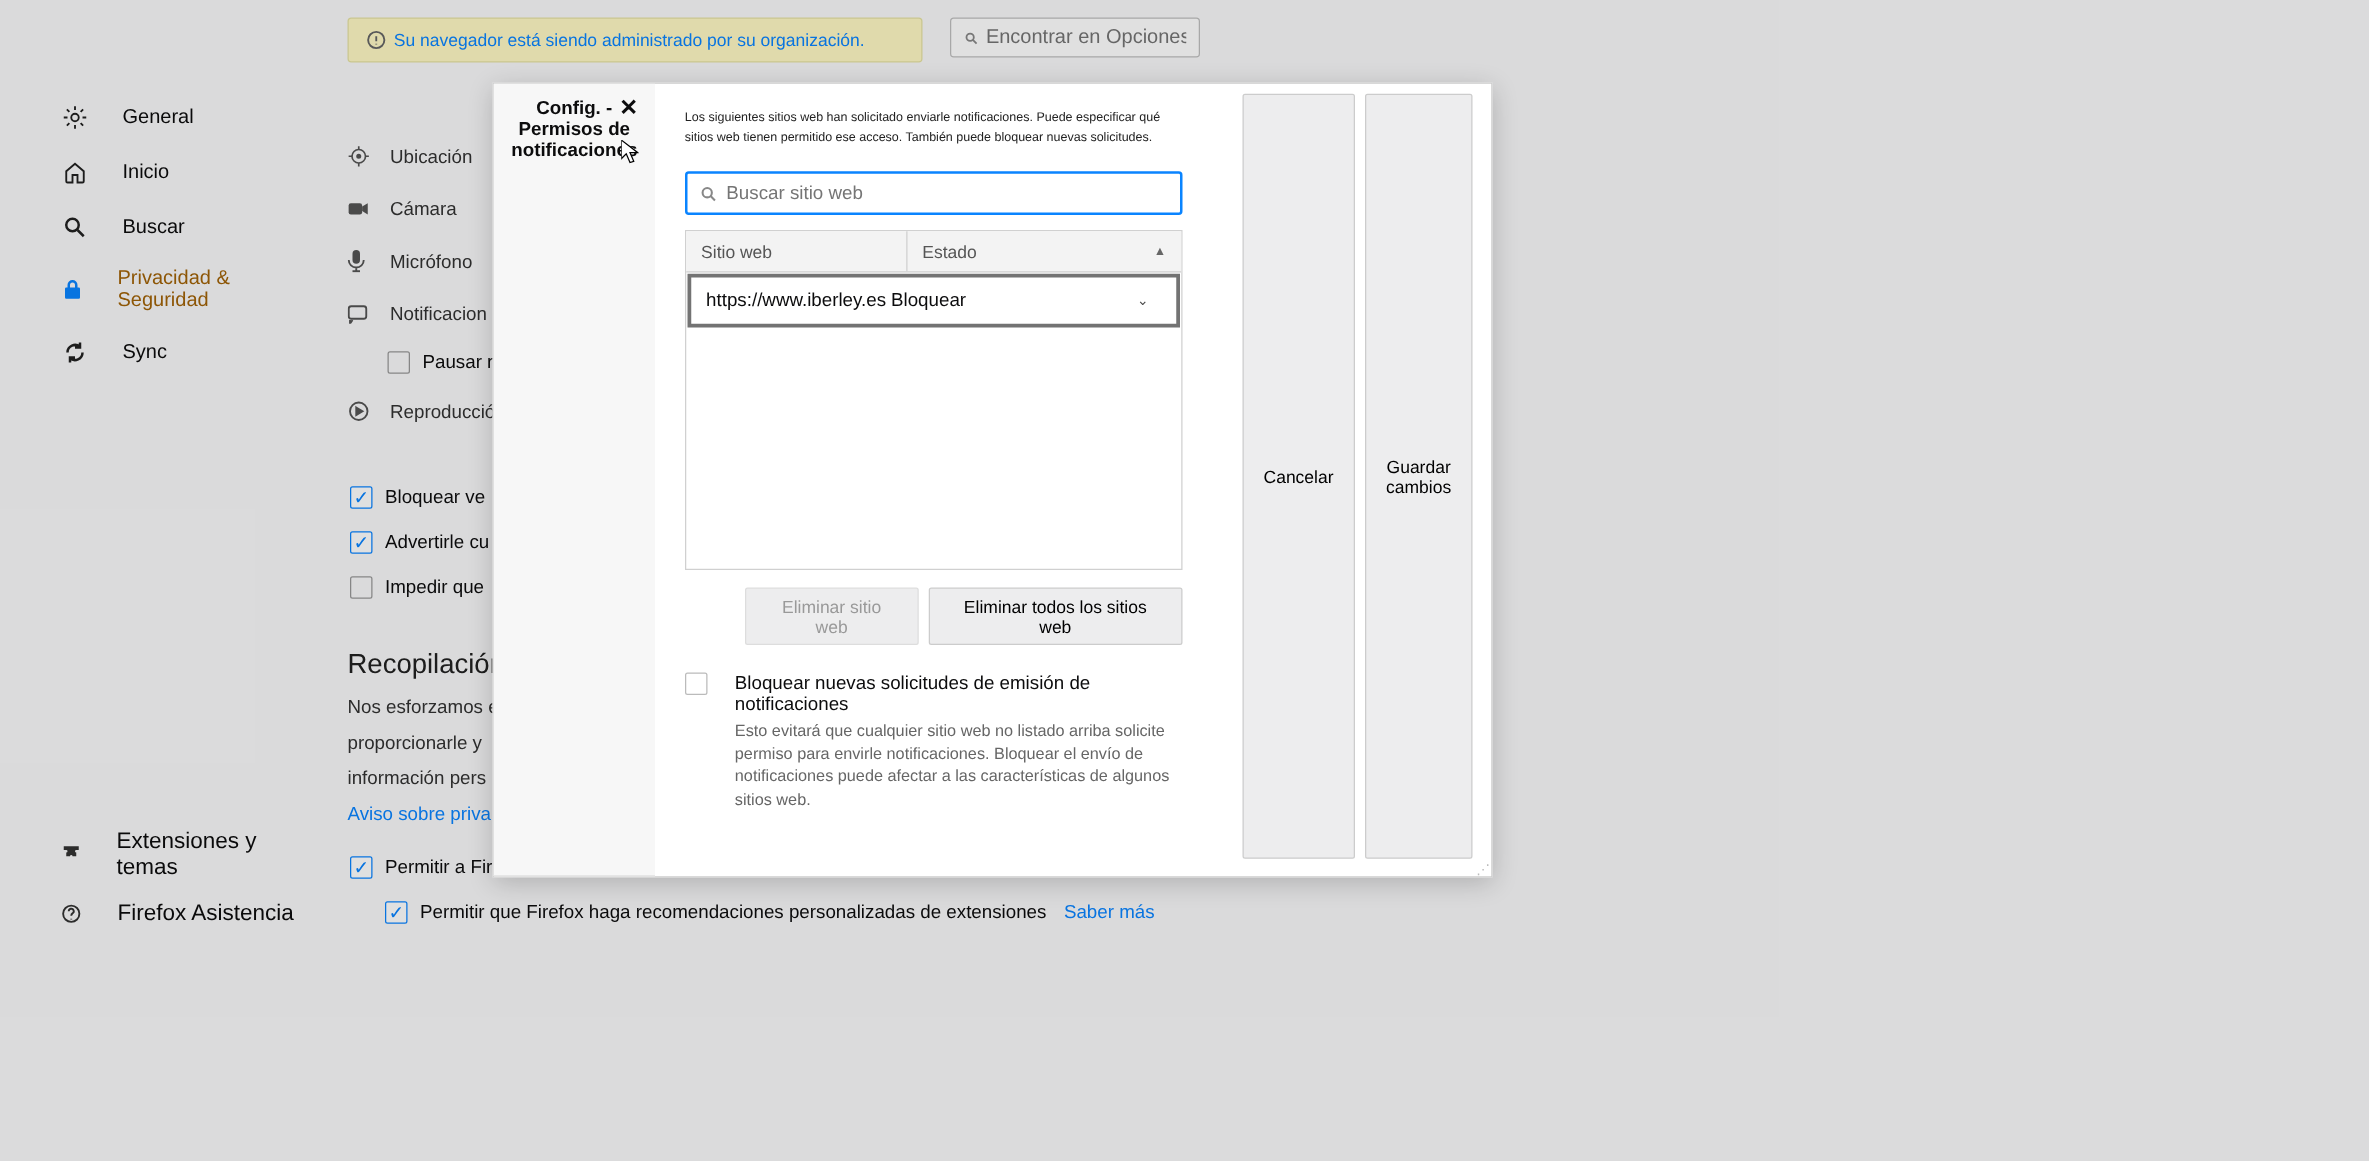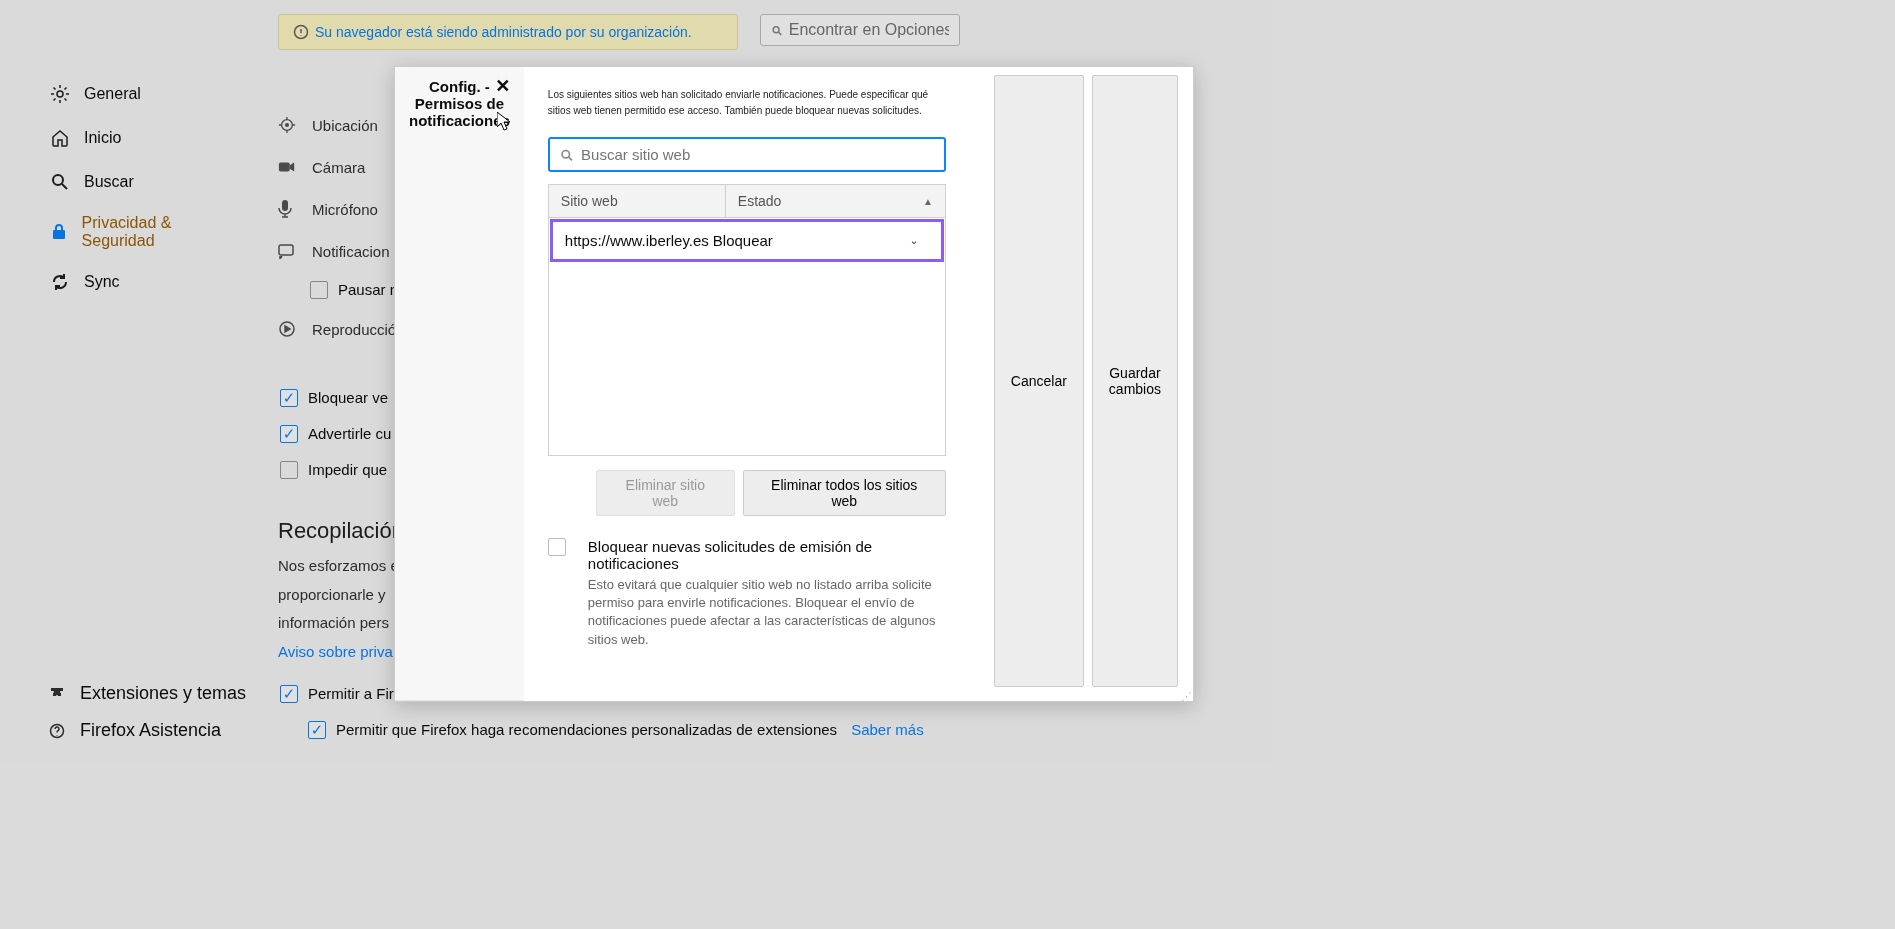--- a/index.html
+++ b/index.html
@@ -21,20 +21,21 @@
       top: 72px;
       width: 200px;
     }
     .nav-item {
       display: flex;
       align-items: center;
       padding: 10px 8px;
       cursor: pointer;
       color: #0c0c0d;
       font-size: 16px;
+      gap: 14px;
     }
     .nav-item.active { color: #a16207; }
     .nav-icon {
       width: 24px;
       height: 24px;
       margin-right: 12px;
       display: flex;
       align-items: center;
       justify-content: center;
     }
@@ -214,21 +215,21 @@
       align-items: center;
     }
     .sort-arrow { font-size: 10px; color: #666; }
     .table-row {
       display: flex;
       align-items: center;
       padding: 8px 8px;
       font-size: 15px;
     }
     .row-highlight {
-      border: 3px solid #8b5cf6;
+      border: 3px solid #737373;
       margin: 1px;
     }
     .state-select {
       width: 220px;
       display: flex;
       justify-content: space-between;
       align-items: center;
       padding-right: 14px;
     }
     .chev { font-size: 11px; color: #444; }

